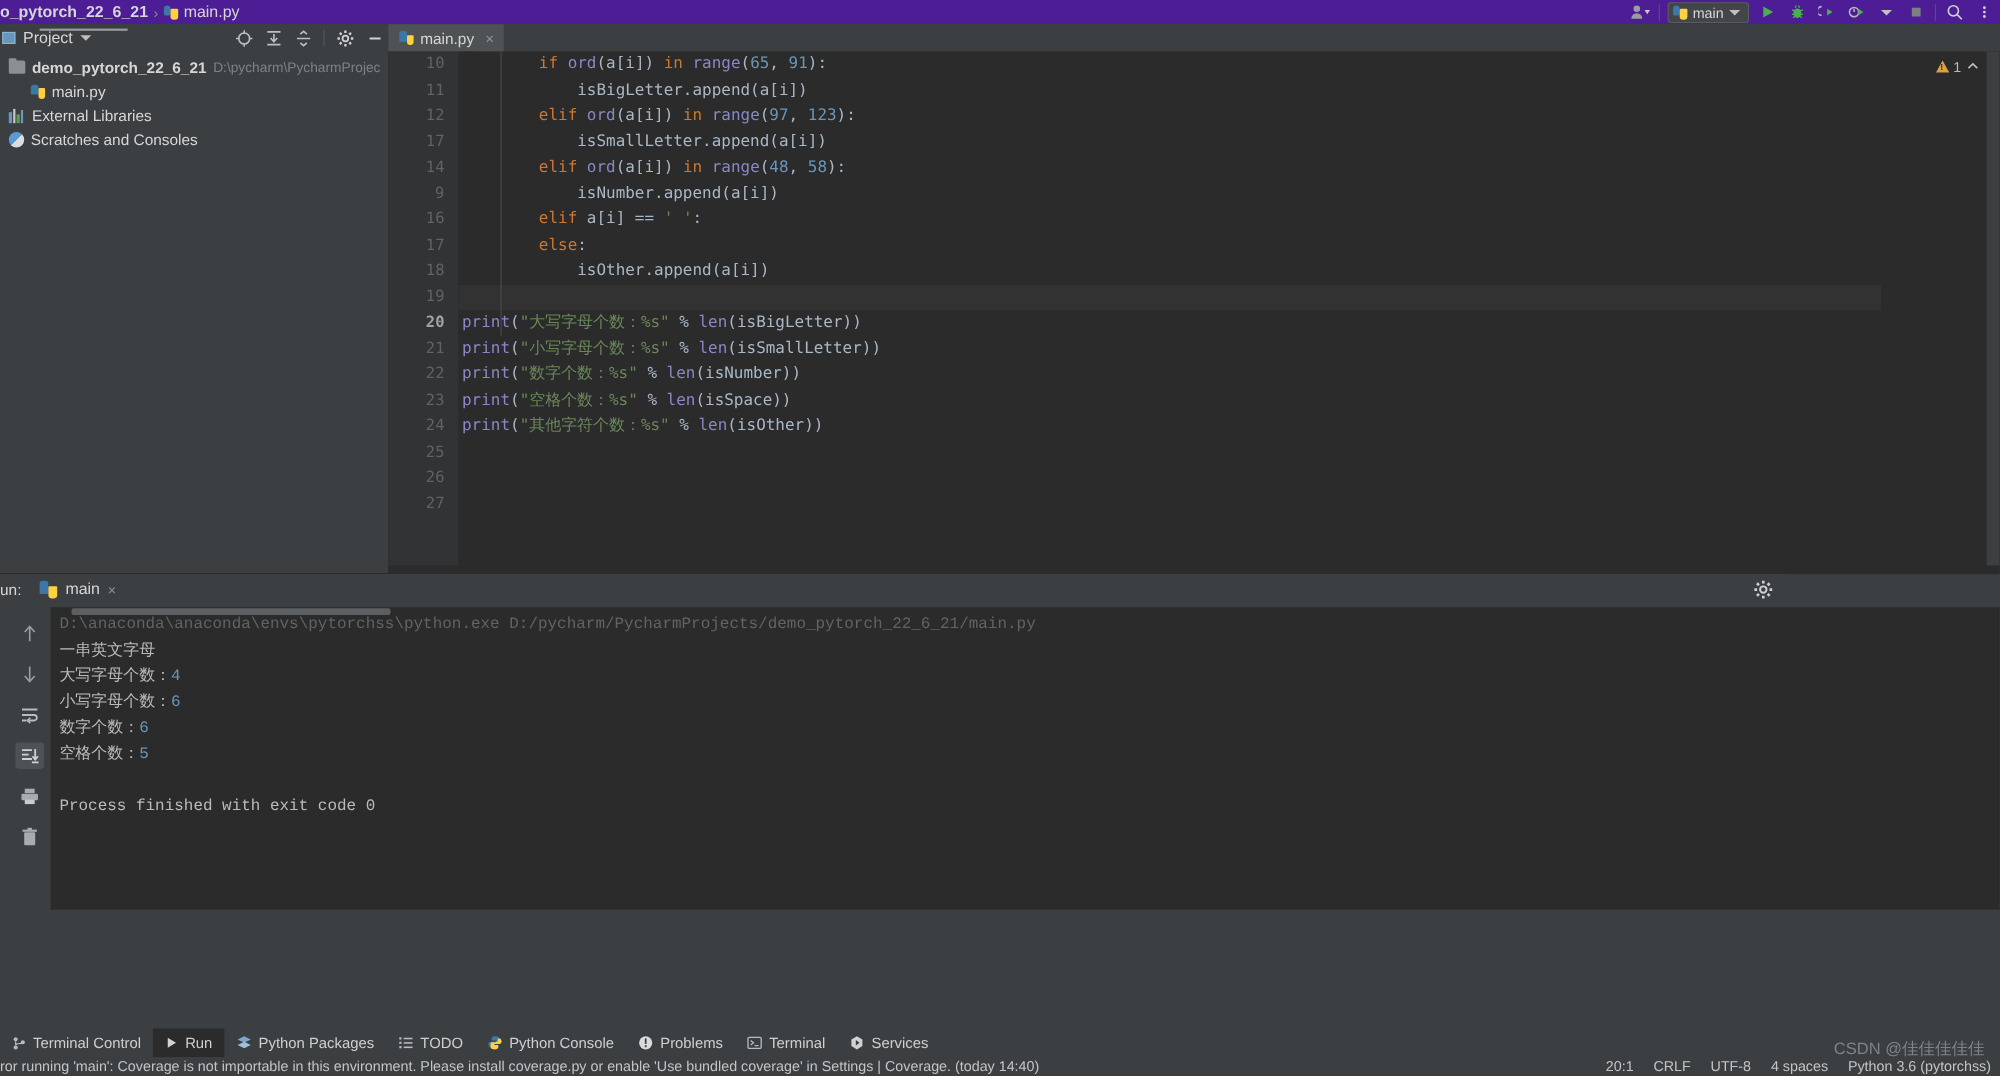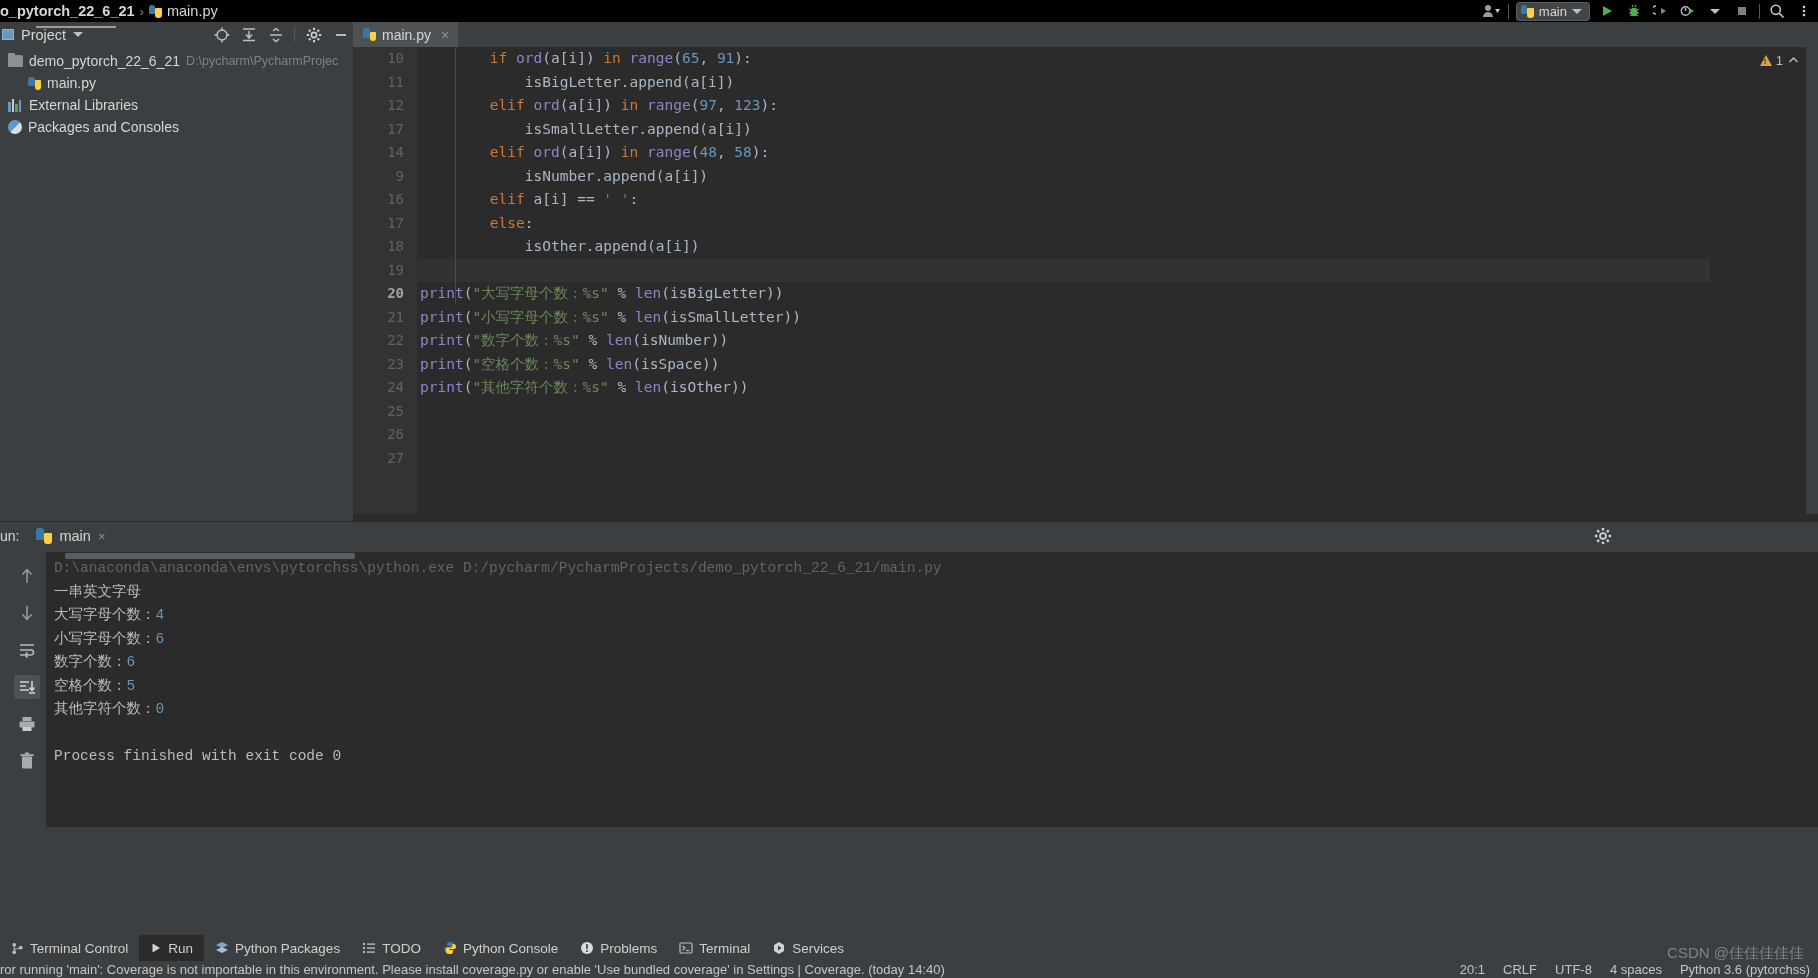--- a/index.html
+++ b/index.html
@@ -8,21 +8,21 @@
     background: #3c3f41;
     font-family: "Liberation Sans", "DejaVu Sans", sans-serif;
     overflow: hidden;
     color: #bbbbbb;
   }
   .app { position: relative; width: 1818px; height: 978px; background: #3c3f41; }
 
   
   .topbar {
     position: absolute; left: 0; top: 0; width: 1818px; height: 22px;
-    background: #000000; display: flex; align-items: center;
+    background: #4c1d95; display: flex; align-items: center;
   }
   .breadcrumb { display: flex; align-items: center; gap: 5px; padding-left: 0px;
     font-size: 14.5px; color: #d6d6d6; }
   .bc-sep { color: #8a8a8a; font-size: 13px; }
   .bc-file { display: flex; align-items: center; gap: 5px; }
   .topbar-right { position: absolute; right: 4px; top: 0; height: 22px;
     display: flex; align-items: center; gap: 7px; }
   .runcfg {
     display: flex; align-items: center; gap: 5px;
     border: 1px solid #5a5d5f; border-radius: 3px;
@@ -59,21 +59,21 @@
 
   .proj-tree {
     position: absolute; left: 0; top: 47px; width: 353px; height: 462px;
     background: #3c3f41; padding-top: 3px; font-size: 14px;
   }
   .tree-row { display: flex; align-items: center; gap: 6px; height: 22px;
     white-space: nowrap; overflow: hidden; }
   .tree-row.lvl1 { padding-left: 8px; }
   .tree-row.lvl2 { padding-left: 28px; }
   .tree-lbl { color: #d6d6d6; }
-  .tree-lbl.bold { font-weight: normal; }
+  .tree-lbl.bold { font-weight: bold; }
   .tree-path { color: #7e8183; font-size: 12.5px; }
   .folder-ic { width: 15px; height: 12px; background: #8a9096; border-radius: 1px 2px 1px 1px;
     position: relative; }
   .folder-ic:before { content:''; position: absolute; left: 0; top: -2.5px;
     width: 7px; height: 3px; background: #8a9096; border-radius: 1px 1px 0 0; }
   .lib-ic { display: flex; align-items: flex-end; gap: 1px; height: 13px; width: 15px; }
   .lib-ic b { width: 2.5px; display: block; }
   .scratch-ic { width: 14px; height: 14px; border-radius: 50%;
     background: linear-gradient(135deg,#5b9bd5 50%, #dddddd 50%); position: relative; }
   .proj-hscroll-track { position: absolute; left: 0; top: 512px; width: 353px; height: 7px;
@@ -325,21 +325,21 @@
       <span class="lib-ic">
         <b style="height:10px;background:#6897bb;"></b>
         <b style="height:13px;background:#c8c8c8;"></b>
         <b style="height:8px;background:#5a9e55;"></b>
         <b style="height:12px;background:#6897bb;"></b>
       </span>
       <span class="tree-lbl">External Libraries</span>
     </div>
     <div class="tree-row lvl1">
       <span class="scratch-ic"></span>
-      <span class="tree-lbl">Packages and Consoles</span>
+      <span class="tree-lbl">Scratches and Consoles</span>
     </div>
   </div>
   <div class="proj-hscroll-track">
     
   </div>
 
   <div class="tabbar">
     <div class="tab">
       <span class="pyico">
           <i class="b"></i>
@@ -470,21 +470,20 @@
   </div>
 
   <div class="console-left-strip"></div>
   <div class="console" id="console">
       <div class="co dim">D:\anaconda\anaconda\envs\pytorchss\python.exe D:/pycharm/PycharmProjects/demo_pytorch_22_6_21/main.py</div>
       <div class="co">一串英文字母</div>
       <div class="co"><span>大写字母个数：</span><span class="v">4</span></div>
       <div class="co"><span>小写字母个数：</span><span class="v">6</span></div>
       <div class="co"><span>数字个数：</span><span class="v">6</span></div>
       <div class="co"><span>空格个数：</span><span class="v">5</span></div>
-      <div class="co"><span>其他字符个数：</span><span class="v">0</span></div>
       <div class="co">&nbsp;</div>
       <div class="co">Process finished with exit code 0</div>
     </div>
   <div class="console-scroll"></div>
 
   <div class="bottom-tabs" id="bottomTabs">
       <div class="bt">
         <span style="display: flex;">
           <svg width="13" height="13" viewBox="0 0 14 14">
             <circle cx="3.5" cy="3" r="2" fill="#b9bbbd"></circle>

